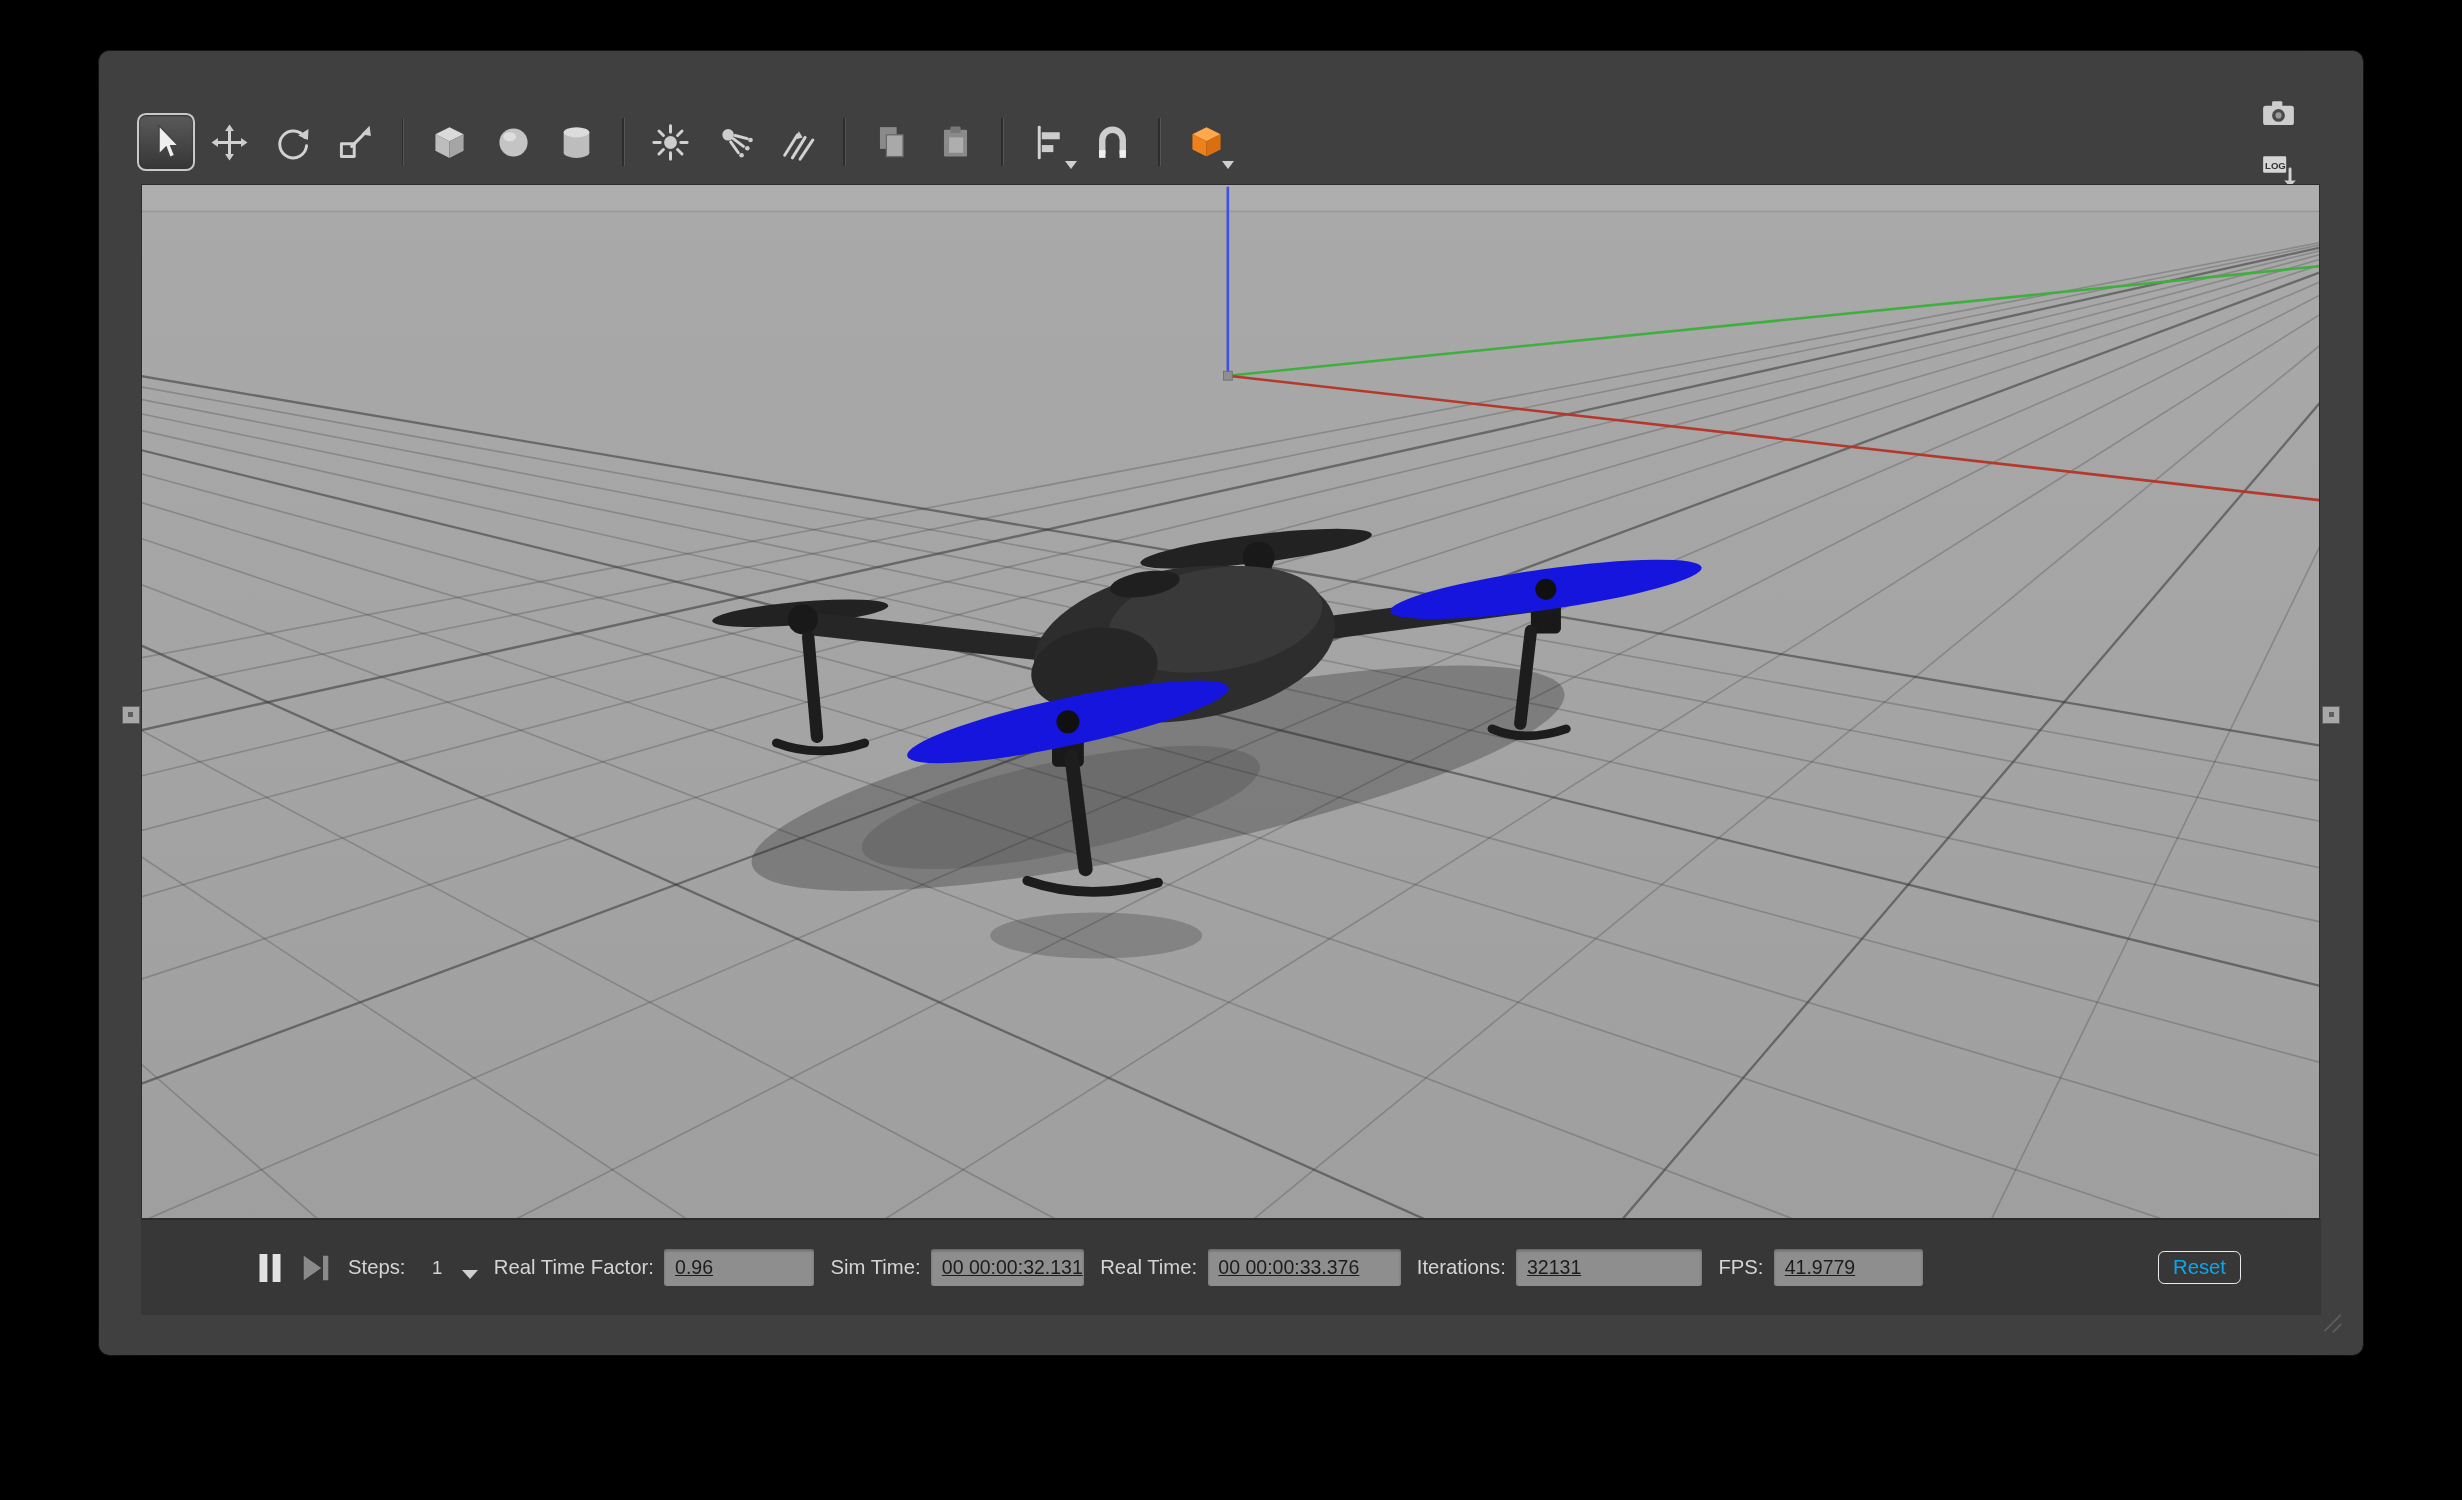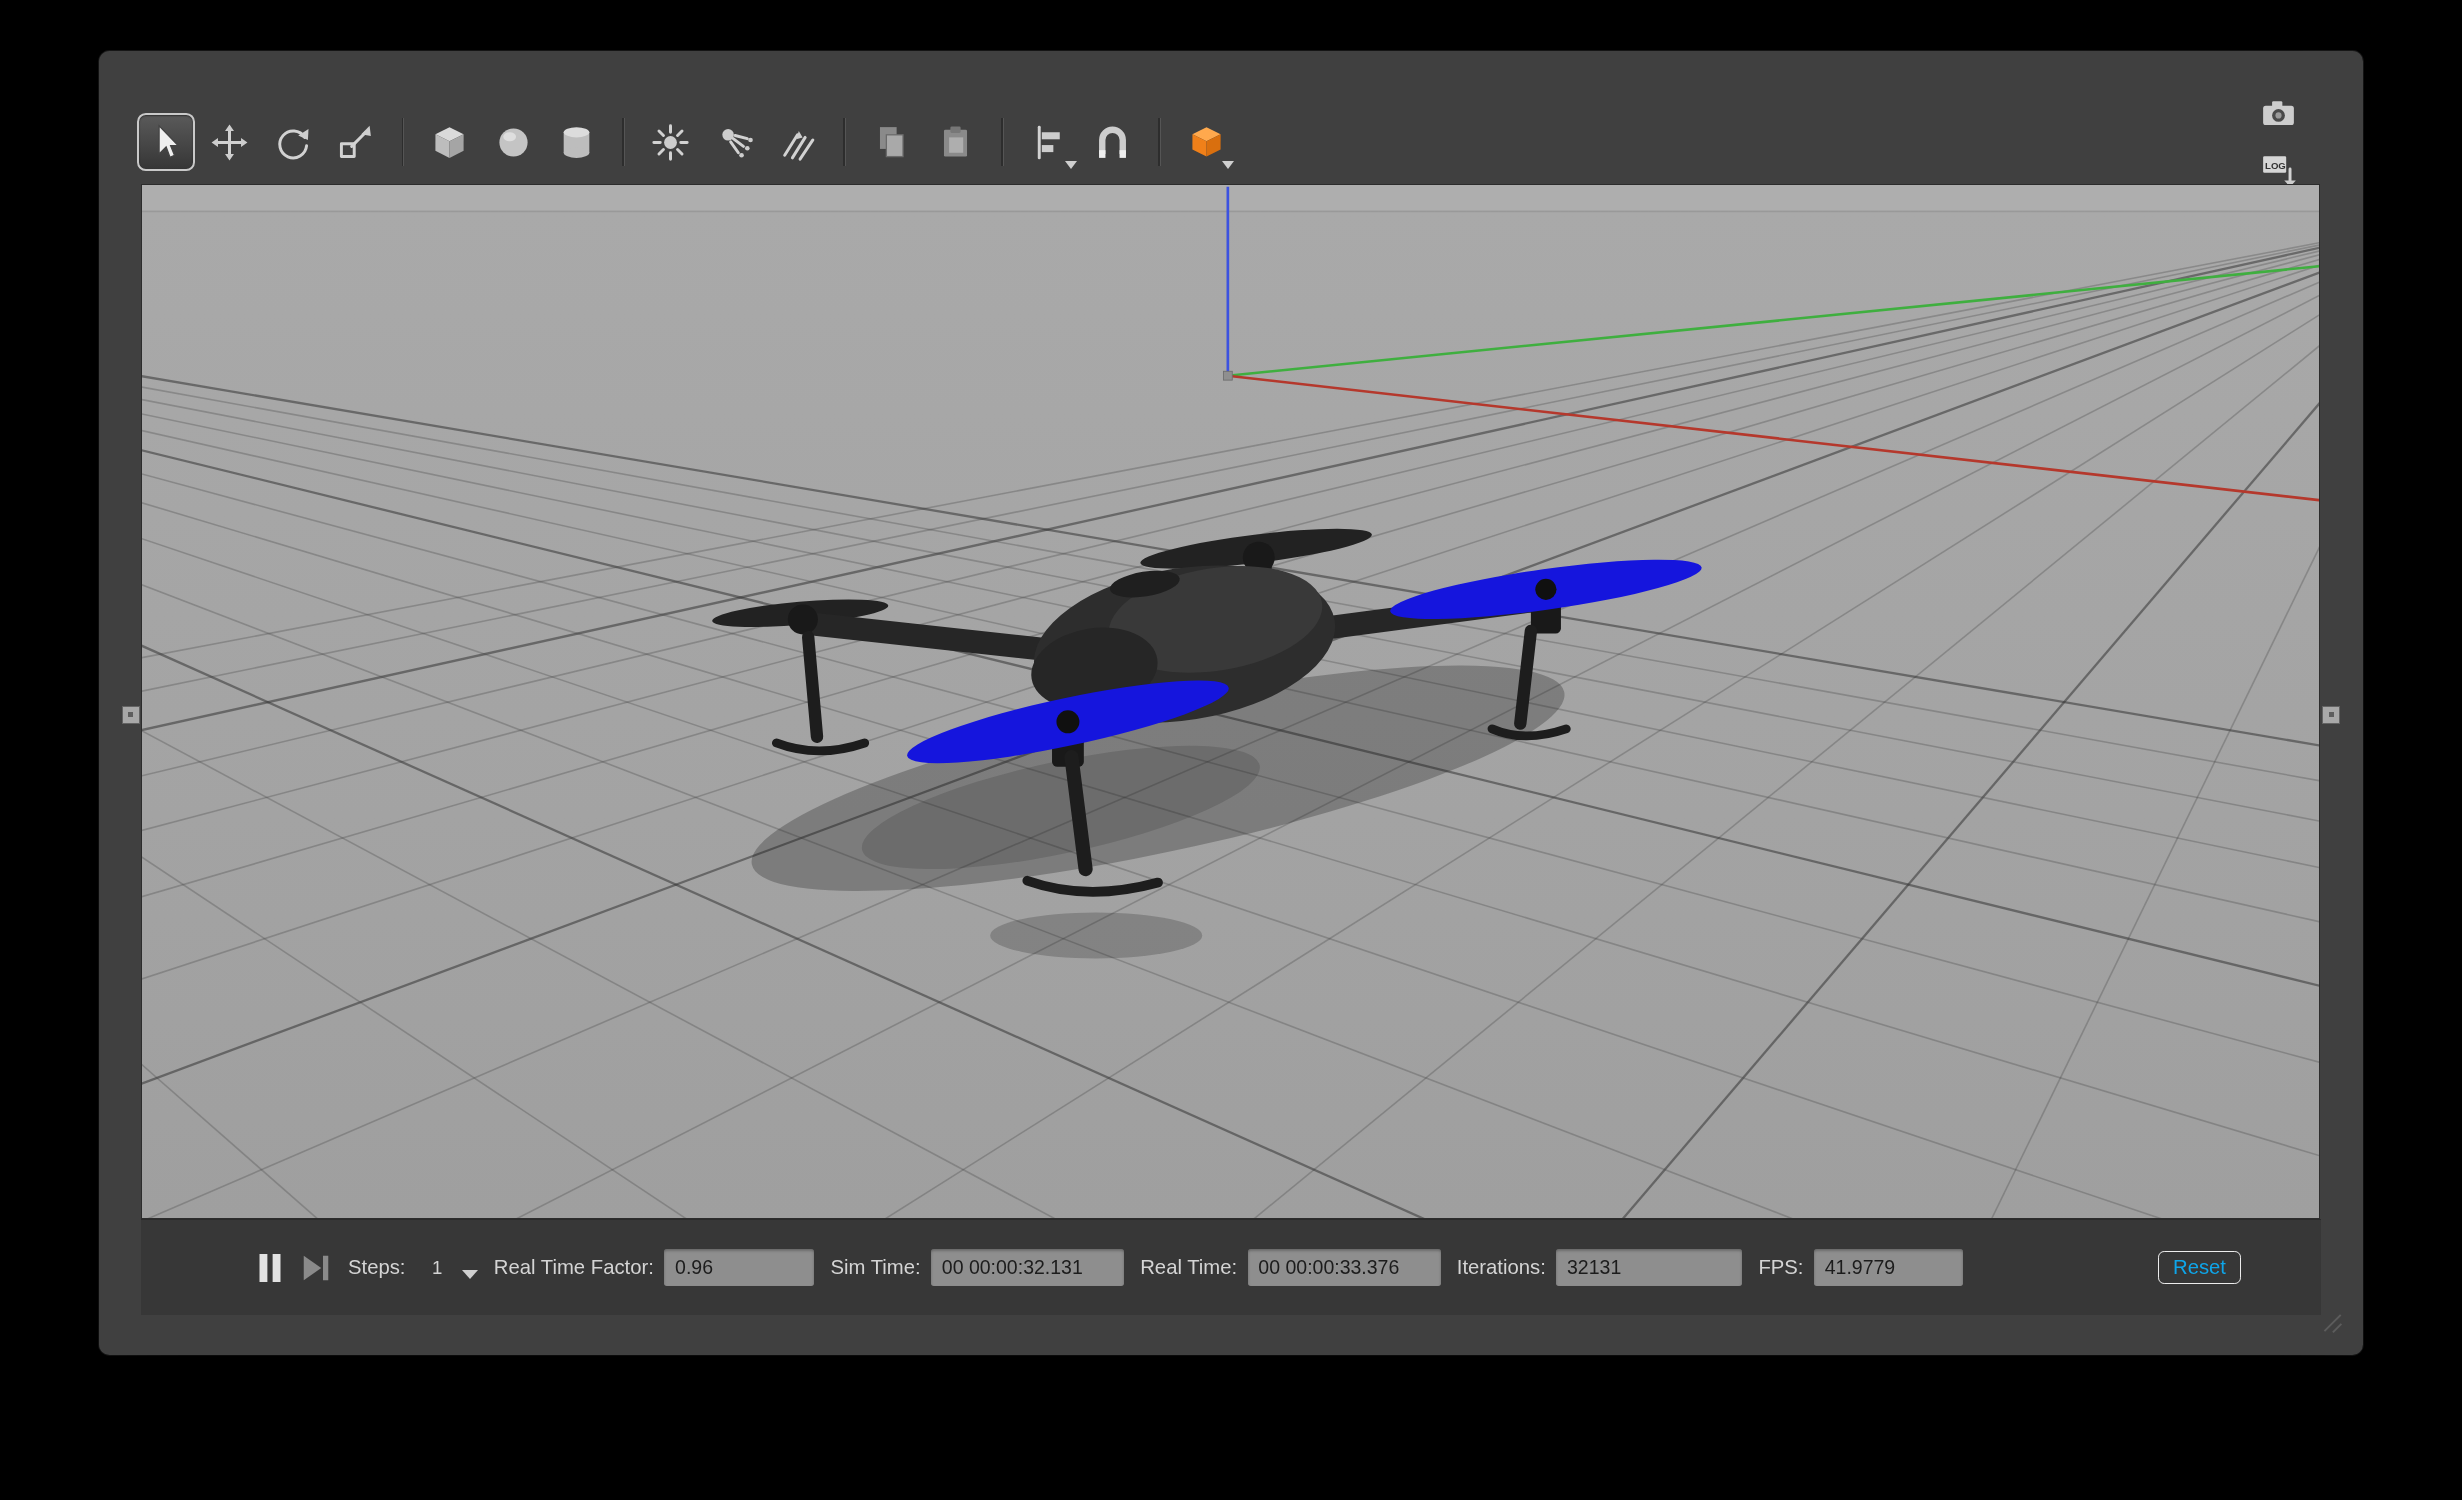--- a/index.html
+++ b/index.html
@@ -84,21 +84,21 @@
     background:#373737;border-top:0.9px solid #2a2a2a;
     display:flex;align-items:center;gap:16px;
     padding:0 80px 0 115px;box-sizing:border-box;
     overflow:hidden;
   }
   .sb-btn{background:transparent;border:none;padding:0;display:flex;align-items:center;cursor:default;}
   .sb-label{color:#d4d4d4;font-size:20.3px;white-space:nowrap;}
   .sb-field{
     background:#8e8e8e;color:#1c1c1c;height:37px;line-height:37px;
     padding:0 10.6px;border-radius:2.7px;font-size:19.5px;white-space:nowrap;
-    box-shadow:inset 0 1.8px 2.7px rgba(0,0,0,.28);box-sizing:border-box;overflow:hidden;
+    box-shadow:inset 0 1.8px 2.7px rgba(0,0,0,.28);box-sizing:border-box;overflow:hidden;text-decoration:underline;
   }
   .sb-group{display:flex;align-items:center;gap:10.6px;}
   .steps-value{color:#d4d4d4;font-size:18.6px;margin-left:16px;}
   .steps-caret{
     width:0;height:0;margin-left:8.8px;margin-top:14px;
     border-left:8px solid transparent;border-right:8px solid transparent;
     border-top:9.7px solid #cfcfcf;
   }
   .reset-btn{
     margin-left:auto;background:transparent;border:1.8px solid #ececec;border-radius:6.2px;
@@ -390,21 +390,21 @@
       <span class="steps-caret"></span>
     </div>
 
     <div class="sb-group">
       <span class="sb-label">Real Time Factor:</span>
       <span class="sb-field" style="width:150px">0.96</span>
     </div>
 
     <div class="sb-group">
       <span class="sb-label">Sim Time:</span>
-      <span class="sb-field" style="width:193px">00 00:00:32.131</span>
+      <span class="sb-field" style="width:153px">00 00:00:32.131</span>
     </div>
 
     <div class="sb-group">
       <span class="sb-label">Real Time:</span>
       <span class="sb-field" style="width:193px">00 00:00:33.376</span>
     </div>
 
     <div class="sb-group">
       <span class="sb-label">Iterations:</span>
       <span class="sb-field" style="width:186px">32131</span>

